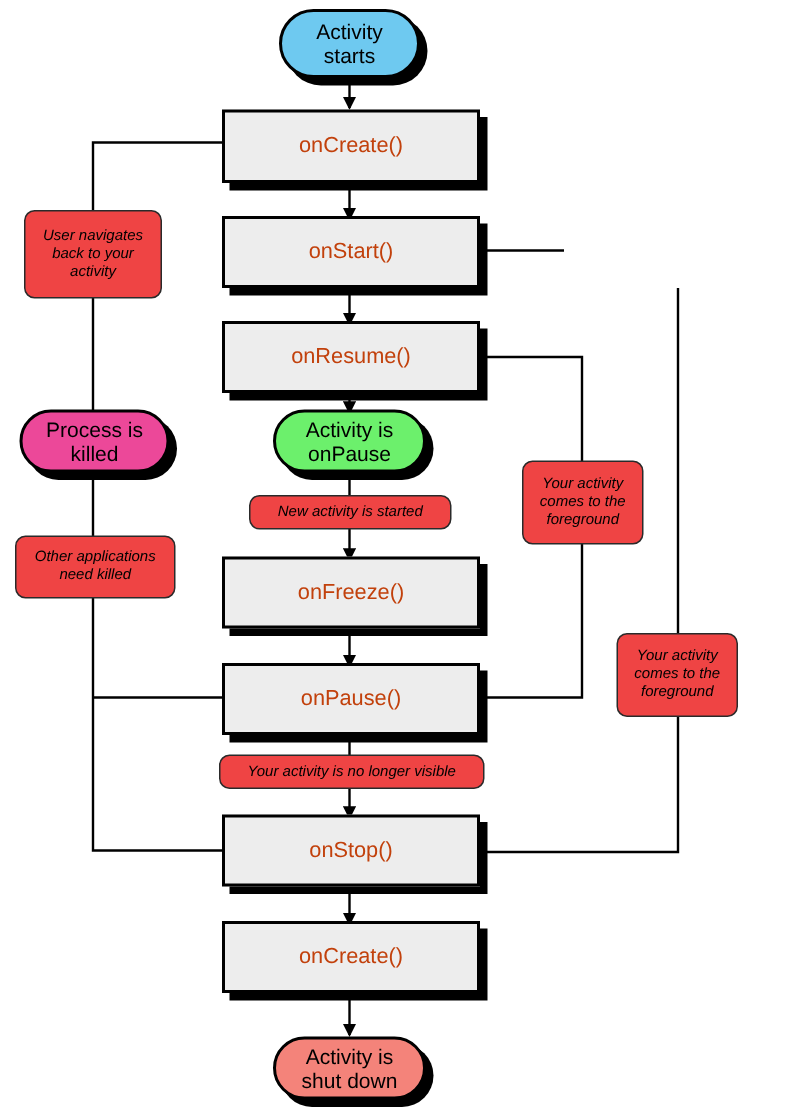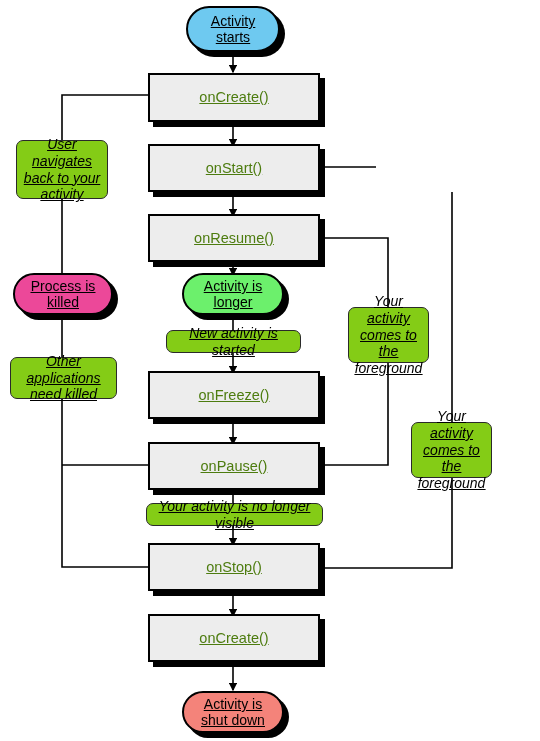--- a/index.html
+++ b/index.html
@@ -31,46 +31,45 @@
     text-align: center;
     line-height: 1.15;
     z-index: 3;
   }
   
   .node-method {
     background: #ededed;
     border: 2px solid #000000;
     box-shadow: 5px 5px 0 0 #000000;
     font-size: 14.5px;
-    color: #4d7c0f;
+    color: #c2410c;
   }
   
   .node-pill {
     border: 2px solid #000000;
     border-radius: 999px;
     box-shadow: 5px 5px 0 0 #000000;
     font-size: 14px;
     color: #000000;
   }
   
   .node-label {
-    background: #84cc16;
+    background: #ef4444;
     border: 1.3px solid #2a2a2a;
     border-radius: 7px;
-    font-size: 14px;
+    font-size: 10px;
     font-style: italic;
     color: #000000;
     line-height: 1.2;
     z-index: 5;
     padding: 2px 4px;
   }
   .node span {
     display: block;
     width: 100%;
-    text-decoration: underline;
   }
 </style>
 </head>
 <body>
 
 <div id="diagram-root">
 
   <svg id="edges-layer" viewBox="0 0 540 741" width="540" height="741" xmlns="http://www.w3.org/2000/svg">
     <defs>
       <marker id="arrow" viewBox="0 0 10 10" refX="8.5" refY="5" markerWidth="5.5" markerHeight="5.5" orient="auto-start-reverse">
@@ -125,21 +124,21 @@
   </div>
 
 
   <div class="node node-method" style="left:148px; top:214px; width:172px; height:48px;">
     <span>onResume()</span>
   </div>
 
   <div class="node node-pill" style="left:182px; top:273px; width:102px; height:42px; background:#6cf06c;">
     <span>
       <span>Activity is</span>
-      <span>longer</span>
+      <span>onPause</span>
     </span>
   </div>
 
   <div class="node node-pill" style="left:13px; top:273px; width:100px; height:42px; background:#ec4899;">
     <span>
       <span>Process is</span>
       <span>killed</span>
     </span>
   </div>
 

